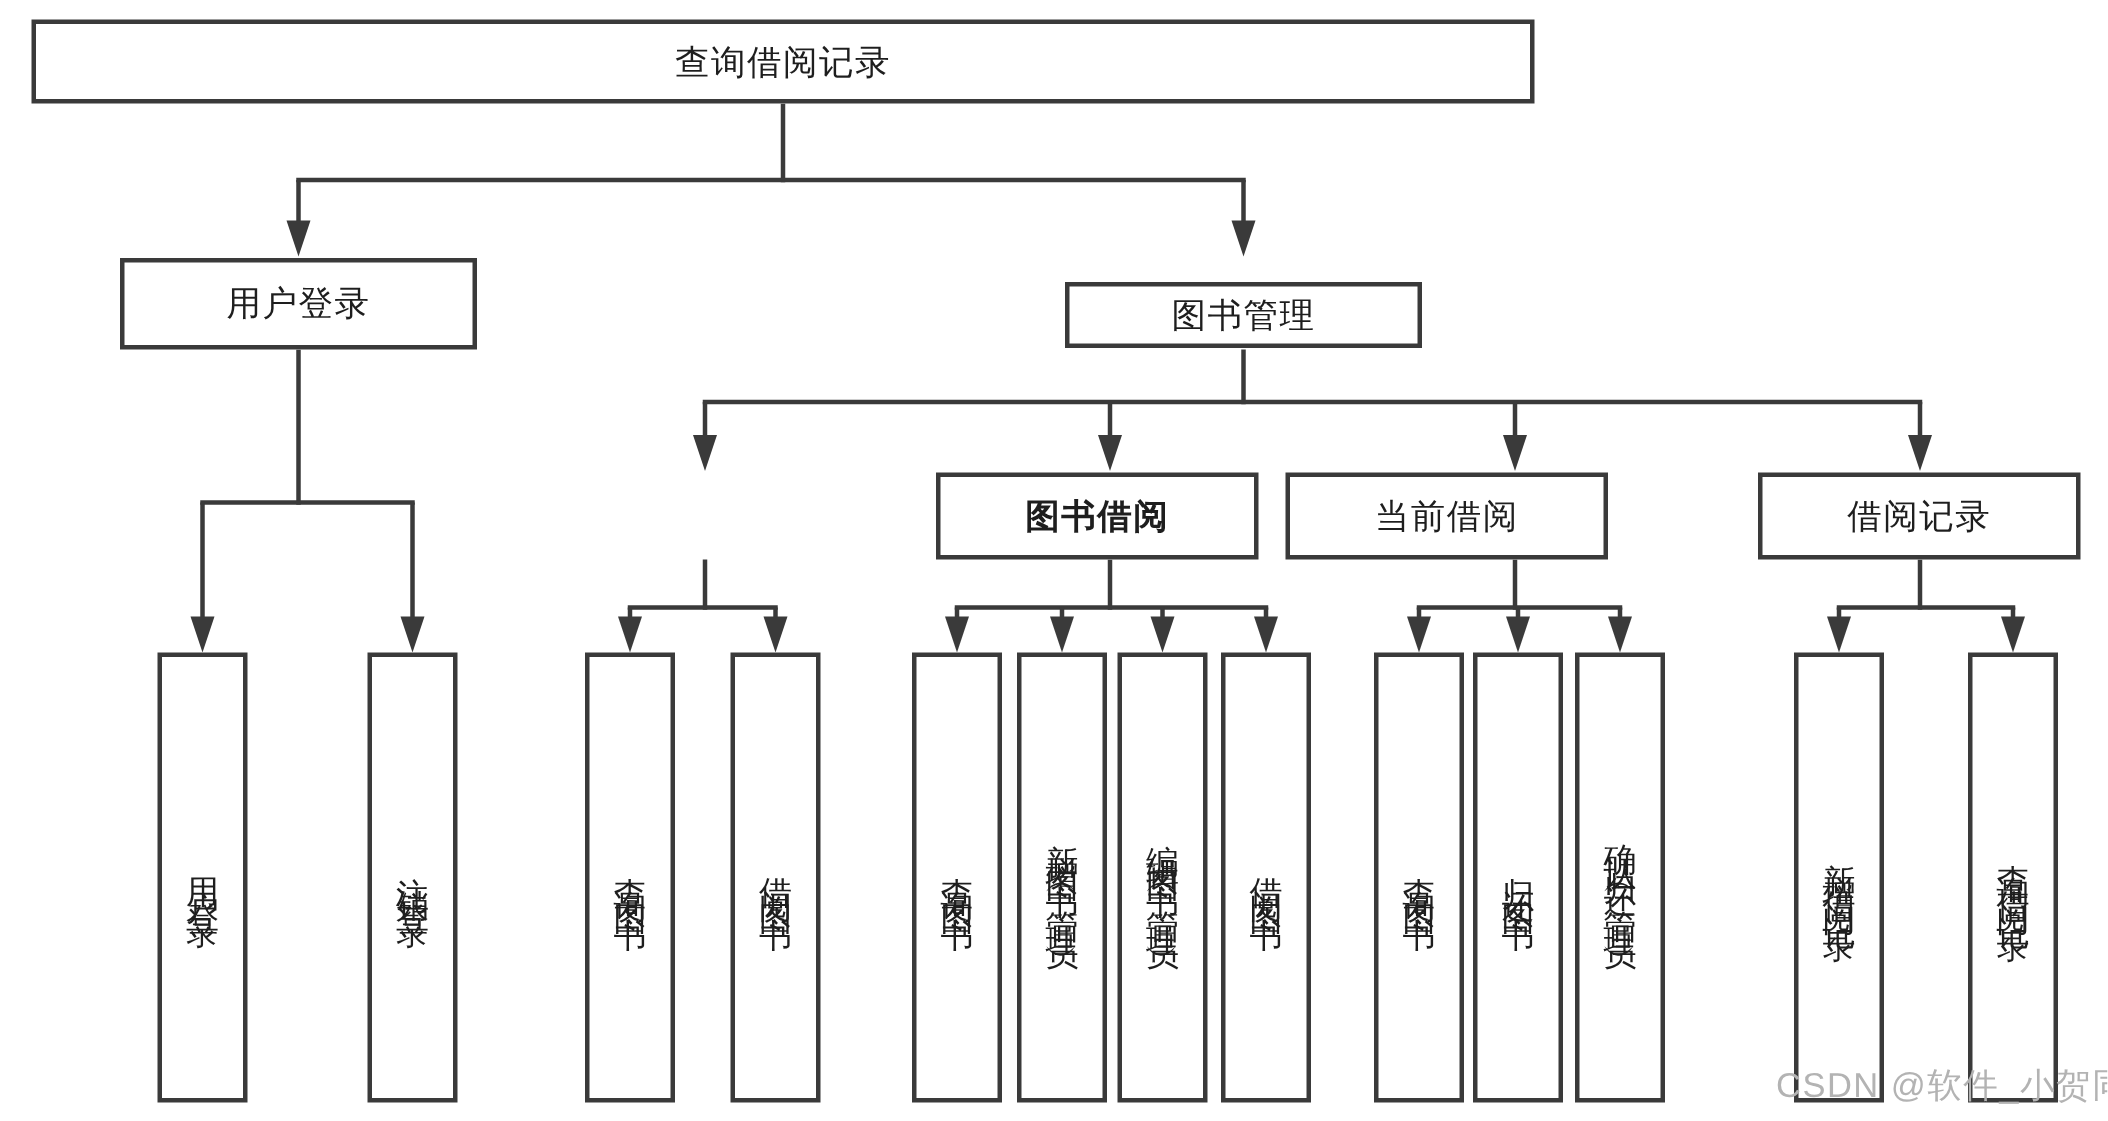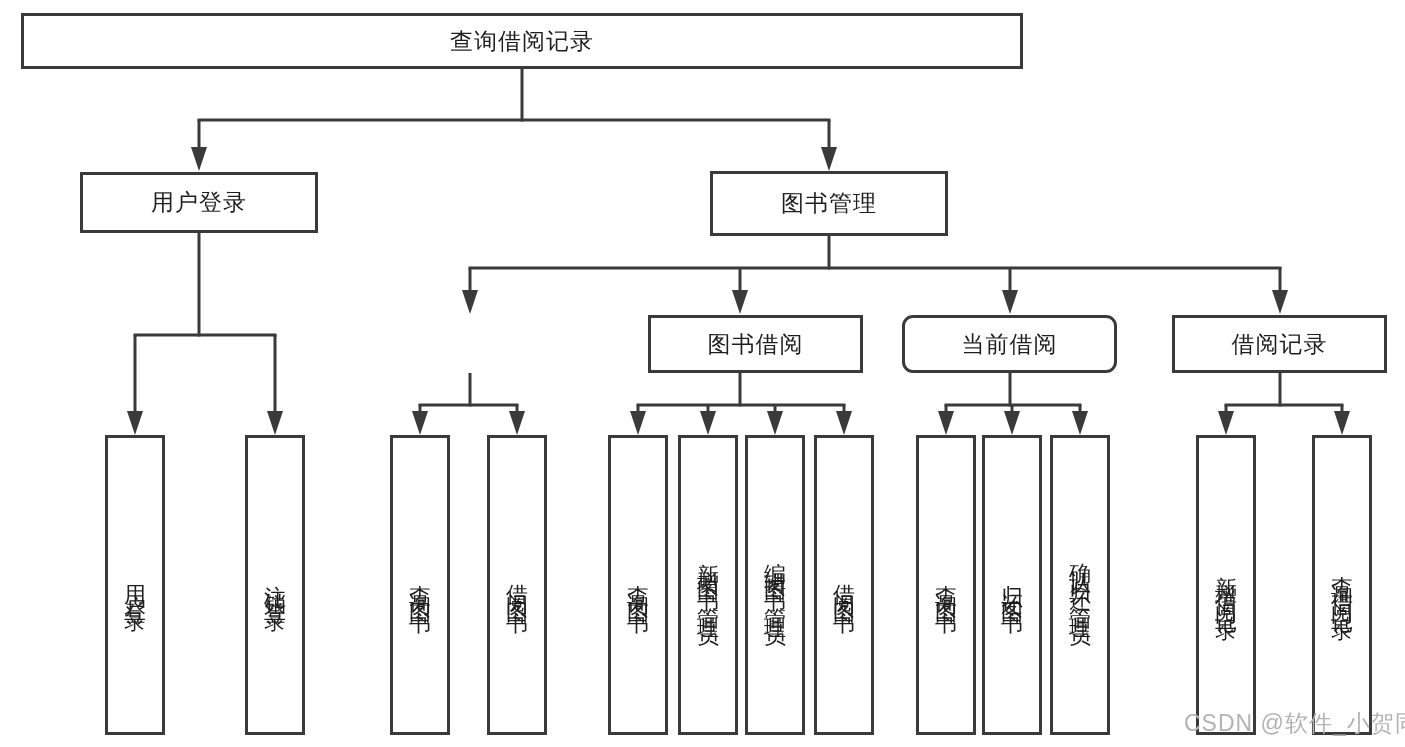--- a/index.html
+++ b/index.html
@@ -38,26 +38,26 @@
     text-orientation: mixed;
     font-size: 22px;
     letter-spacing: 9px;
     line-height: 1;
     white-space: nowrap;
   }
   
   #n-root        { left: 21px;  top: 13px;  width: 1002px; height: 56px; }
   
   #n-user-login  { left: 80px;  top: 172px; width: 238px; height: 61px; }
-  #n-book-mgmt   { left: 710px; top: 171px; width: 238px; height: 65px; }
+  #n-book-mgmt   { left: 710px; top: 188px; width: 238px; height: 44px; }
   
   .l3 { top: 315px; width: 215px; height: 58px; }
   #n-new-books      { left: 362px; }
-  #n-book-borrow    { left: 648px; }
-  #n-current-borrow { left: 902px; border-radius: 11px; }
+  #n-book-borrow    { left: 624px; font-weight: bold; }
+  #n-current-borrow { left: 857px; }
   #n-borrow-records { left: 1172px; }
   
   #n-a1 { left: 105px; }
   #n-a2 { left: 245px; }
   #n-b1 { left: 390px; }
   #n-b2 { left: 487px; }
   #n-c1 { left: 608px; }
   #n-c2 { left: 678px; }
   #n-c3 { left: 745px; }
   #n-c4 { left: 814px; }

